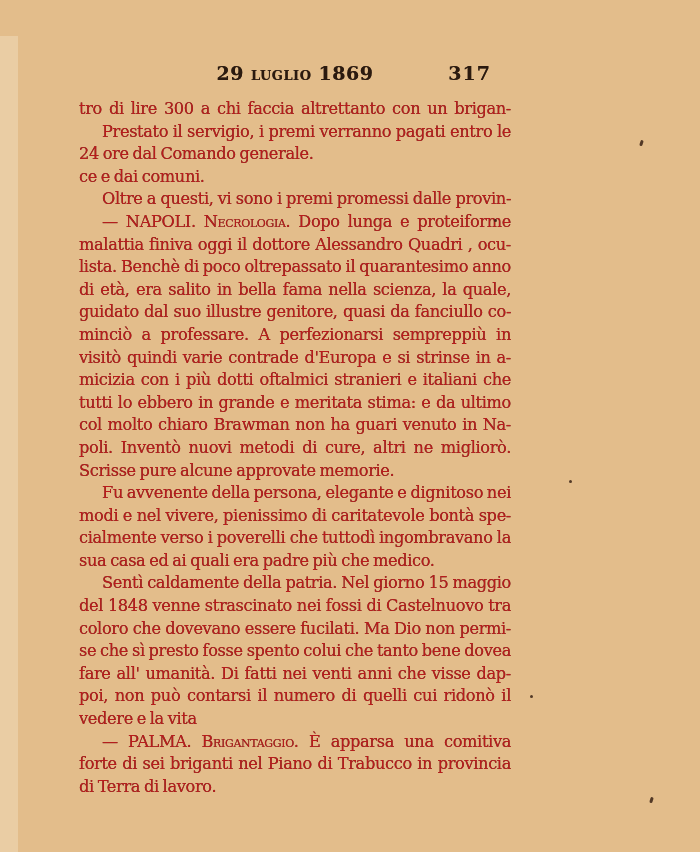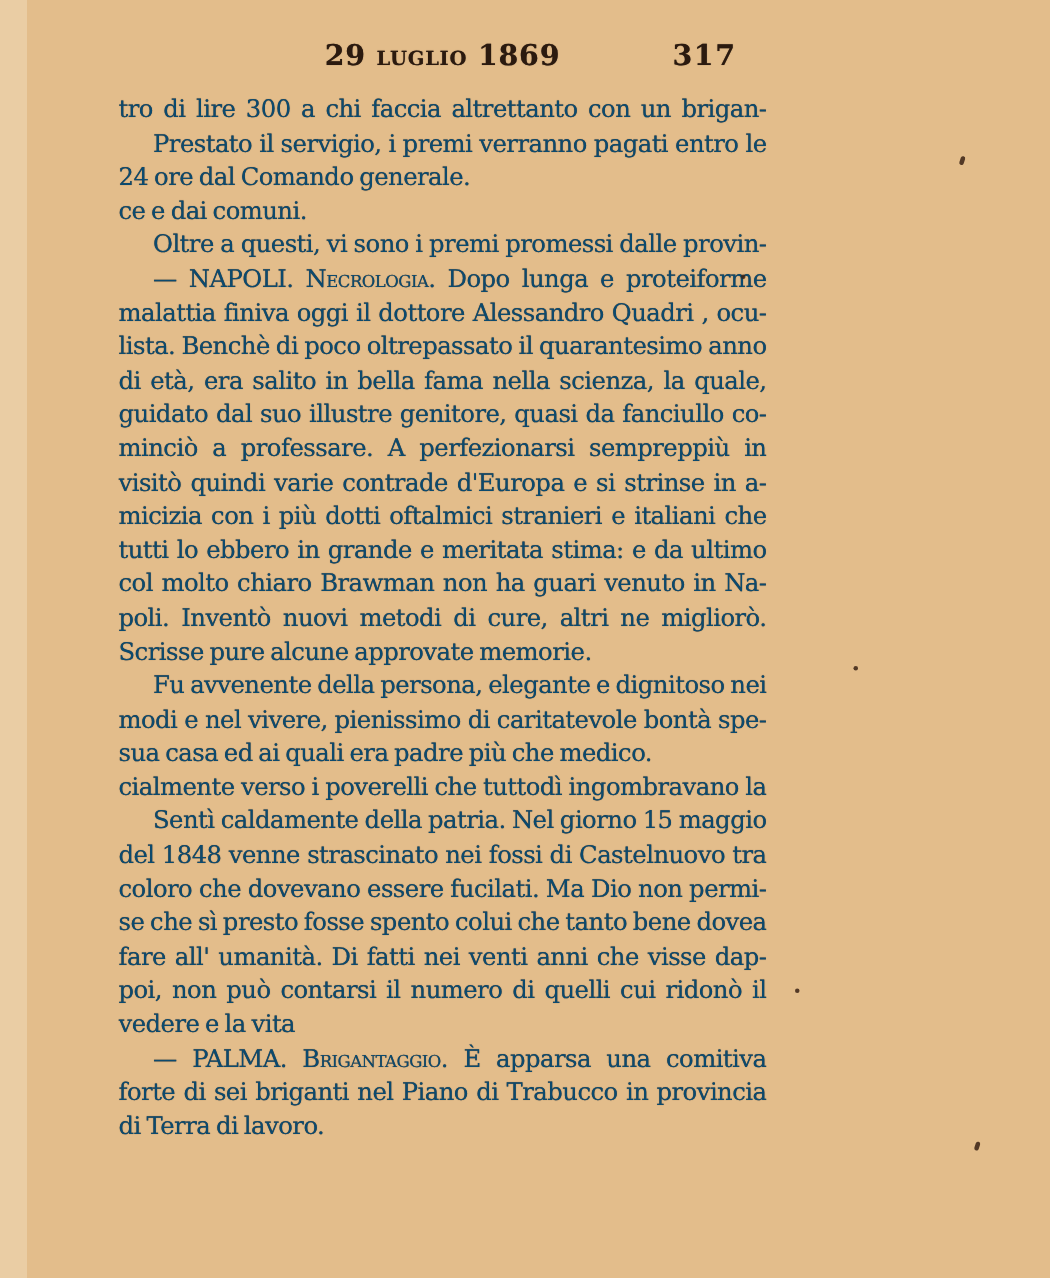--- a/index.html
+++ b/index.html
@@ -6,20 +6,21 @@
   body {
     width: 700px; height: 852px;
     background: #e3bd8b;
     position: relative;
     overflow: hidden;
     font-family: "DejaVu Serif", "Liberation Serif", serif;
   }
   .page {
     position: absolute; inset: 0;
     background: #e3bd8b;
+    margin-top: 36px;
   }
   .edge-strip {
     position: absolute; left: 0; top: 0;
     width: 18px; height: 852px;
     background: #eacda4;
   }
   .header-row {
     position: absolute;
     left: 79px; top: 26px;
     width: 432px; height: 24px;
@@ -38,21 +39,21 @@
     position: absolute;
     right: 20px; top: 0;
     font-size: 19px; font-weight: bold;
     letter-spacing: 1px;
     text-shadow: 0 0 0.5px rgba(43,26,15,0.7);
   }
   .text-column {
     position: absolute;
     left: 79px; top: 62px;
     width: 432px;
-    color: #0c4a6e;
+    color: #b91c1c;
   }
   .line {
     font-size: 16.2px;
     line-height: 22.6px;
     height: 22.6px;
     letter-spacing: -0.35px;
     word-spacing: -1px;
     overflow: hidden;
     text-align: left;
     text-shadow: 0 0 0.5px rgba(44,26,16,0.75);
@@ -100,22 +101,22 @@
       <div class="line just"><span>guidato dal suo illustre genitore, quasi da fanciullo co-</span></div>
       <div class="line just"><span>minciò a professare. A perfezionarsi sempreppiù in essa,</span></div>
       <div class="line just"><span>visitò quindi varie contrade d'Europa e si strinse in a-</span></div>
       <div class="line just"><span>micizia con i più dotti oftalmici stranieri e italiani che</span></div>
       <div class="line just"><span>tutti lo ebbero in grande e meritata stima: e da ultimo</span></div>
       <div class="line just"><span>col molto chiaro Brawman non ha guari venuto in Na-</span></div>
       <div class="line just"><span>poli. Inventò nuovi metodi di cure, altri ne migliorò.</span></div>
       <div class="line"><span>Scrisse pure alcune approvate memorie.</span></div>
       <div class="line indent just"><span>Fu avvenente della persona, elegante e dignitoso nei</span></div>
       <div class="line just"><span>modi e nel vivere, pienissimo di caritatevole bontà spe-</span></div>
+      <div class="line just"><span>cialmente verso i poverelli che tuttodì ingombravano la</span></div>
       <div class="line"><span>sua casa ed ai quali era padre più che medico.</span></div>
-      <div class="line just"><span>cialmente verso i poverelli che tuttodì ingombravano la</span></div>
       <div class="line indent just"><span>Sentì caldamente della patria. Nel giorno 15 maggio</span></div>
       <div class="line just"><span>del 1848 venne strascinato nei fossi di Castelnuovo tra</span></div>
       <div class="line just"><span>coloro che dovevano essere fucilati. Ma Dio non permi-</span></div>
       <div class="line just"><span>se che sì presto fosse spento colui che tanto bene dovea</span></div>
       <div class="line just"><span>fare all' umanità. Di fatti nei venti anni che visse dap-</span></div>
       <div class="line just"><span>poi, non può contarsi il numero di quelli cui ridonò il</span></div>
       <div class="line"><span>vedere e la vita</span></div>
       <div class="line indent just"><span>— PALMA. </span><span class="sc">Brigantaggio.</span><span> È apparsa una comitiva</span></div>
       <div class="line just"><span>forte di sei briganti nel Piano di Trabucco in provincia</span></div>
       <div class="line"><span>di Terra di lavoro.</span></div>

